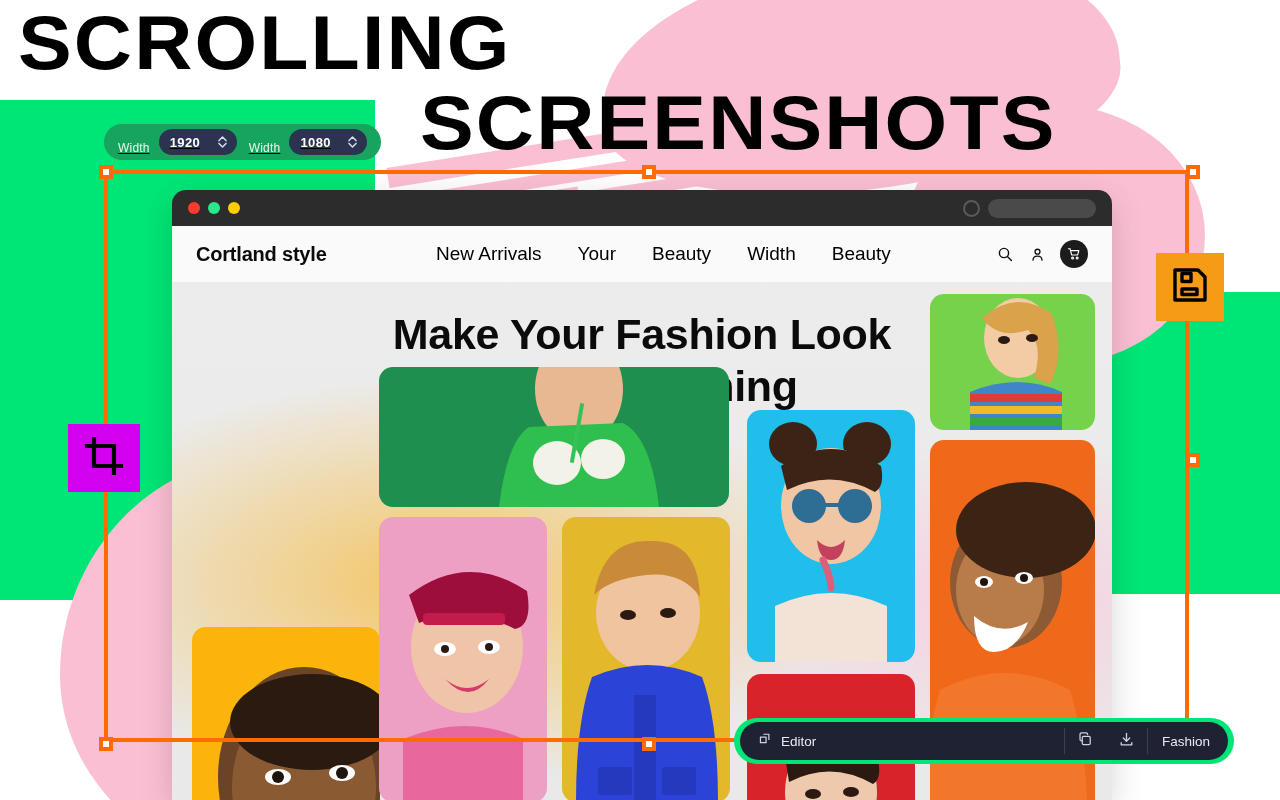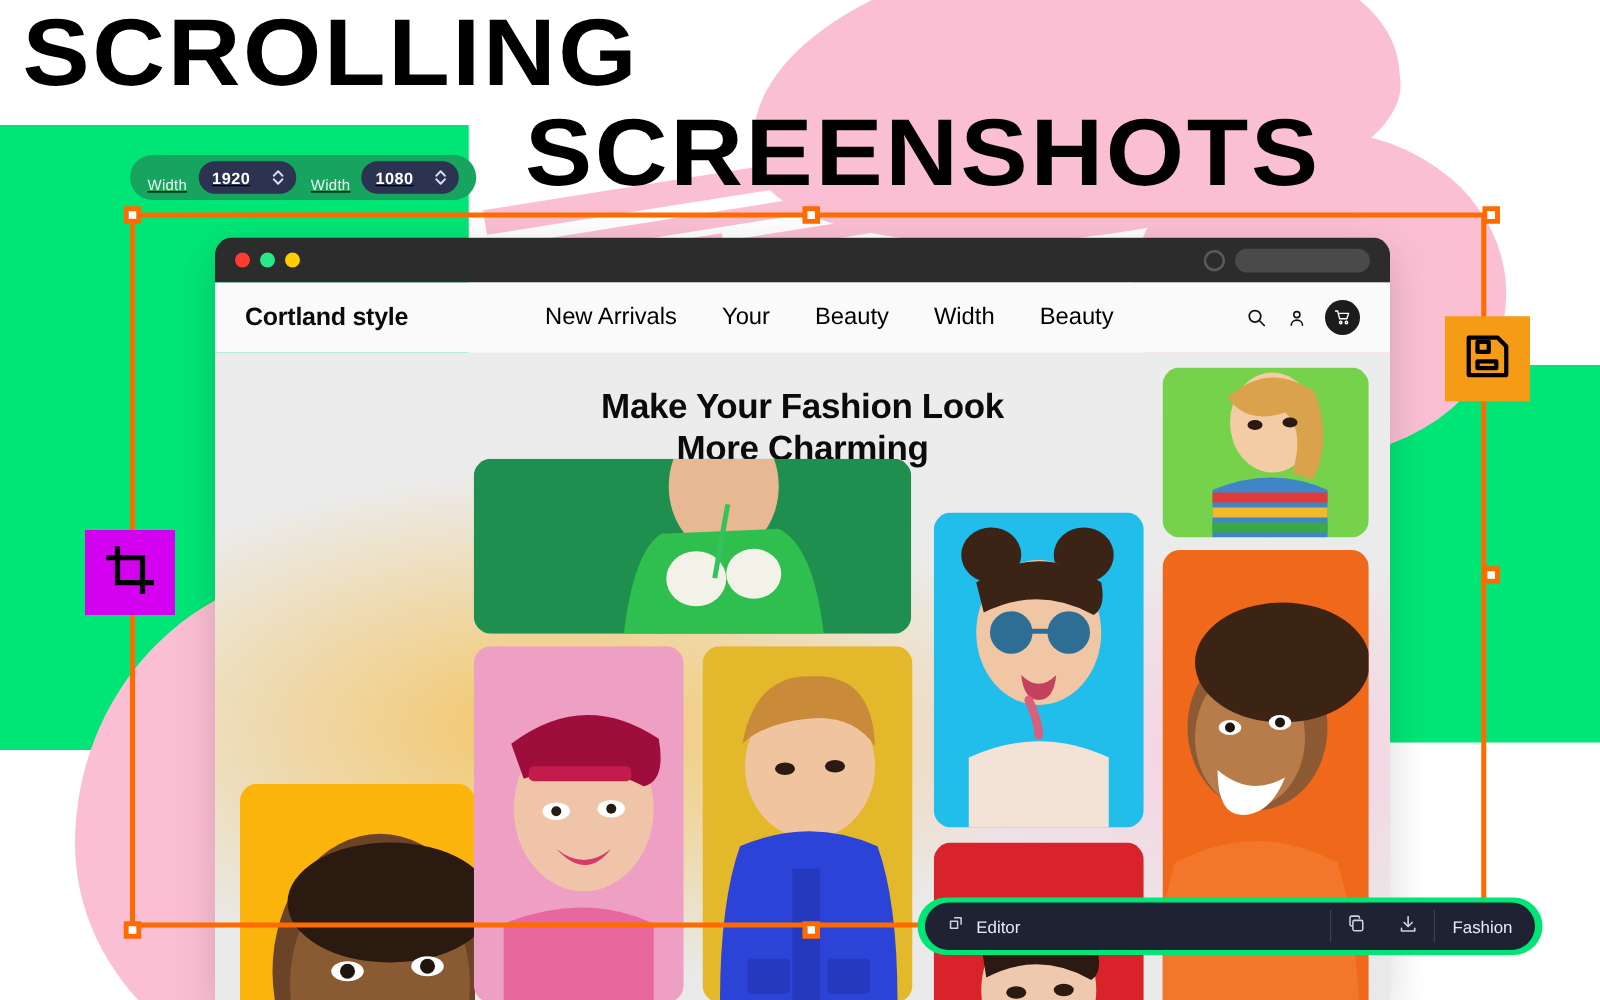--- a/index.html
+++ b/index.html
@@ -225,21 +225,21 @@
     height: 518px;
     background:
       radial-gradient(60% 55% at 28% 58%, rgba(244,196,96,0.95) 0%, rgba(244,196,96,0.45) 38%, rgba(238,238,238,0) 72%),
       radial-gradient(50% 45% at 88% 62%, rgba(250,200,220,0.75) 0%, rgba(238,238,238,0) 70%),
       linear-gradient(180deg, #ECECEC 0%, #E9E9E9 100%);
     overflow: hidden;
   }
   .hero-title {
     position: absolute; left: 0; top: 26px; width: 100%;
     text-align: center;
-    font-size: 28px; font-weight: 700; color: #0B0B0B;
+    font-size: 43px; font-weight: 700; color: #0B0B0B;
     line-height: 1.22;
     letter-spacing: -0.3px;
   }
 
   .tile {
     position: absolute;
     border-radius: 14px;
     overflow: hidden;
   }
   .tile .face {

